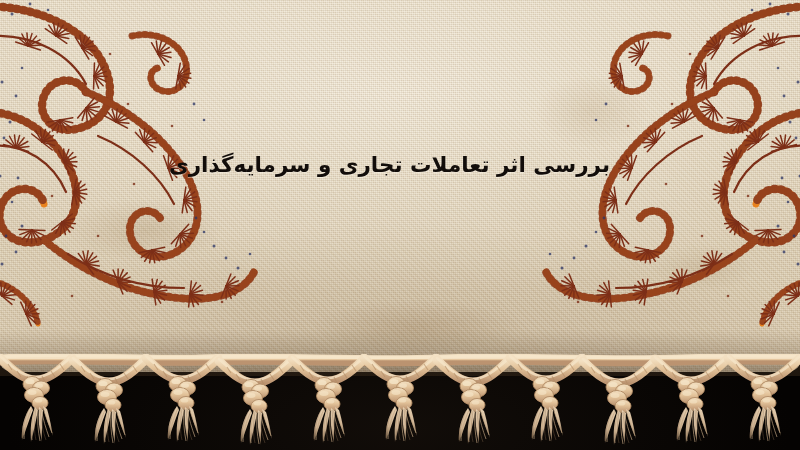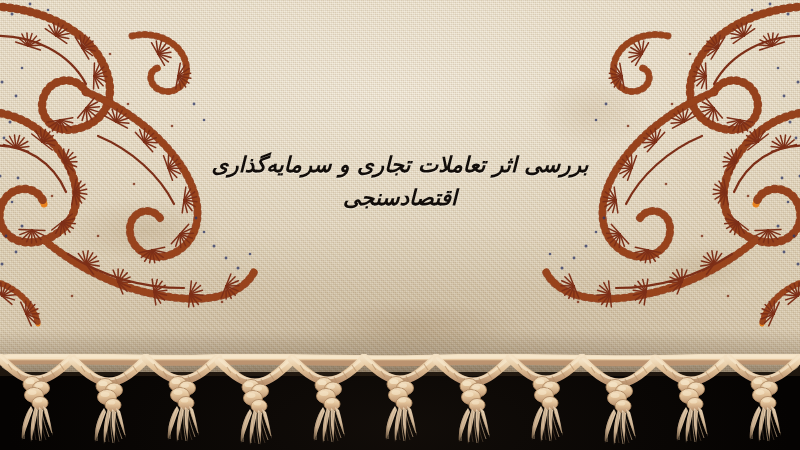--- a/index.html
+++ b/index.html
@@ -68,24 +68,23 @@
   
   .ornament{position:absolute;top:-4px;width:300px;height:370px;pointer-events:none;}
   .ornament.left{left:-18px;}
   .ornament.right{right:-18px;transform:scaleX(-1);}
   .ornament svg{width:100%;height:100%;display:block;}
 
   
   .title-block{
     position:absolute;
     left:190px;top:148px;width:420px;
-    text-align:center;
+    text-align:left;
     direction:rtl;
     z-index:6;
-    font-style:italic;
   }
   .title-line{
     color:#120d0a;
     font-size:21.5px;
     line-height:33px;
     font-weight:700;
     letter-spacing:0px;
     white-space:nowrap;
     text-shadow:0 1px 0 rgba(255,250,240,.45);
   }
@@ -388,21 +387,20 @@
         <circle cx="116" cy="240" r="1.3"></circle>
           <circle cx="190" cy="130" r="1.3"></circle>
         <circle cx="240" cy="306" r="1.3"></circle>
           <circle cx="90" cy="300" r="1.3"></circle>
       </g>
     </svg>
   </div>
 
   <div class="title-block">
     <div class="title-line">بررسی اثر تعاملات تجاری و سرمایه‌گذاری</div>
-    <div class="title-line">اقتصادسنجی</div>
   </div>
 
   <div class="fringe">
     <svg viewBox="0 0 800 96" xmlns="http://www.w3.org/2000/svg" preserveAspectRatio="none">
       <defs>
         <linearGradient id="cordG" x1="0" y1="0" x2="0" y2="1">
           <stop offset="0%" stop-color="#f3e0c2"></stop>
           <stop offset="45%" stop-color="#e3c39a"></stop>
           <stop offset="100%" stop-color="#bb9370"></stop>
         </linearGradient>

